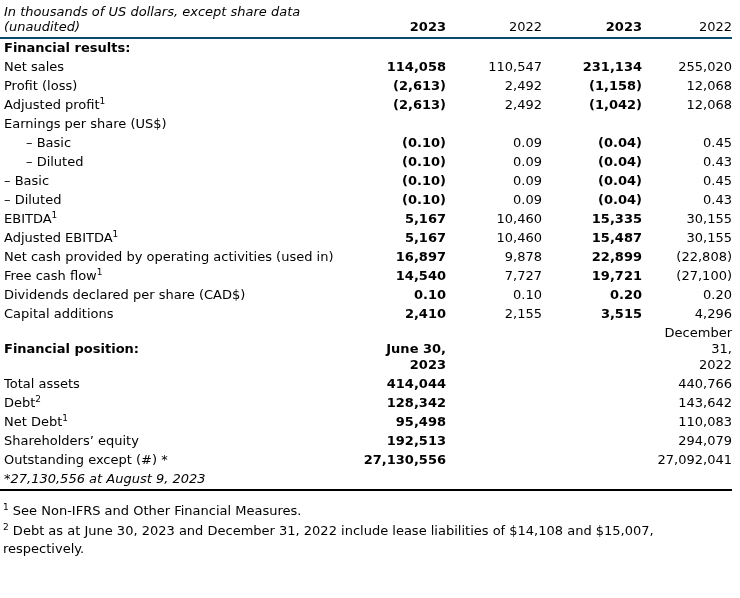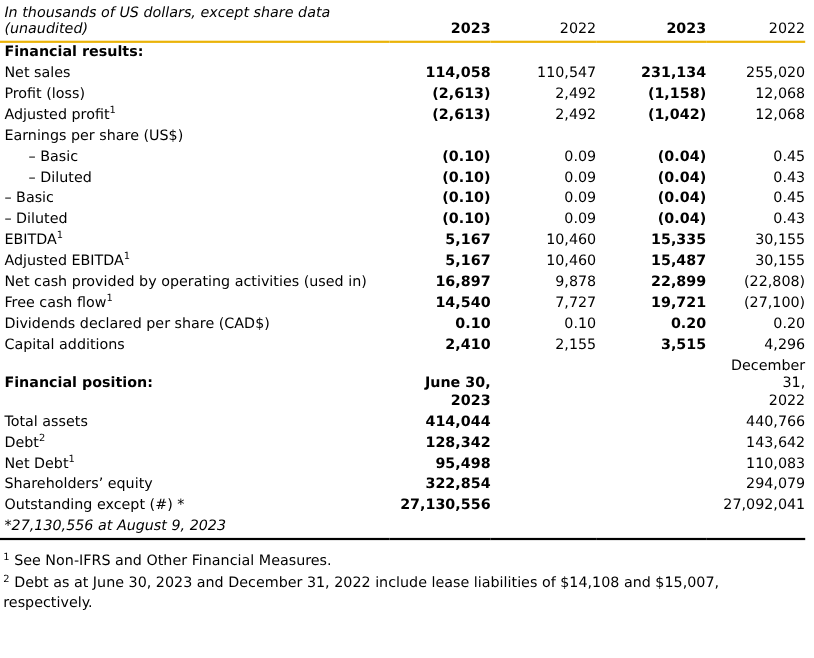--- a/index.html
+++ b/index.html
@@ -12,21 +12,21 @@
   .page { padding-top: 2px; }
   table.fin { border-collapse: collapse; width: 732px; table-layout: fixed; }
   td { vertical-align: bottom; padding: 1.5px 0; line-height: 16px; white-space: pre-line; }
   td.label { padding-left: 4px; }
   td.indent { padding-left: 26px; }
   td.num { text-align: right; }
   .b { font-weight: bold; }
   .i { font-style: italic; margin-top: 38px; }
   tr.hdr-row td { vertical-align: middle; text-align: center; height: 36px; line-height: 15px; padding-top: 4px; }
   .nowrap { white-space: nowrap; }
-  tr.years-row td { border-bottom: 2px solid #eab308; padding-bottom: 2px; }
+  tr.years-row td { border-bottom: 2px solid #0c4a6e; padding-bottom: 2px; }
   td.caption { font-style: italic; line-height: 15.5px; }
   tr.note-row td { border-bottom: 2px solid #000; }
   td.mid { vertical-align: middle; }
   sup { font-size: 9px; line-height: 0; }
   .footnotes { margin-top: 11px; padding-left: 3px; width: 734px; }
   .footnotes p { margin: 0 0 2.5px 0; line-height: 18px; }
 </style>
 </head>
 <body>
 
@@ -180,21 +180,21 @@
         </tr>
         <tr>
           <td class="label">Net Debt<sup>1</sup></td>
           <td class="num b">95,498</td>
           <td class="num"></td>
           <td class="num b"></td>
           <td class="num">110,083</td>
         </tr>
         <tr>
           <td class="label">Shareholders’ equity</td>
-          <td class="num b">322,854</td>
+          <td class="num b">192,513</td>
           <td class="num"></td>
           <td class="num b"></td>
           <td class="num">294,079</td>
         </tr>
         <tr>
           <td class="label">Outstanding except (#) *</td>
           <td class="num b">27,130,556</td>
           <td class="num"></td>
           <td class="num b"></td>
           <td class="num">27,092,041</td>

